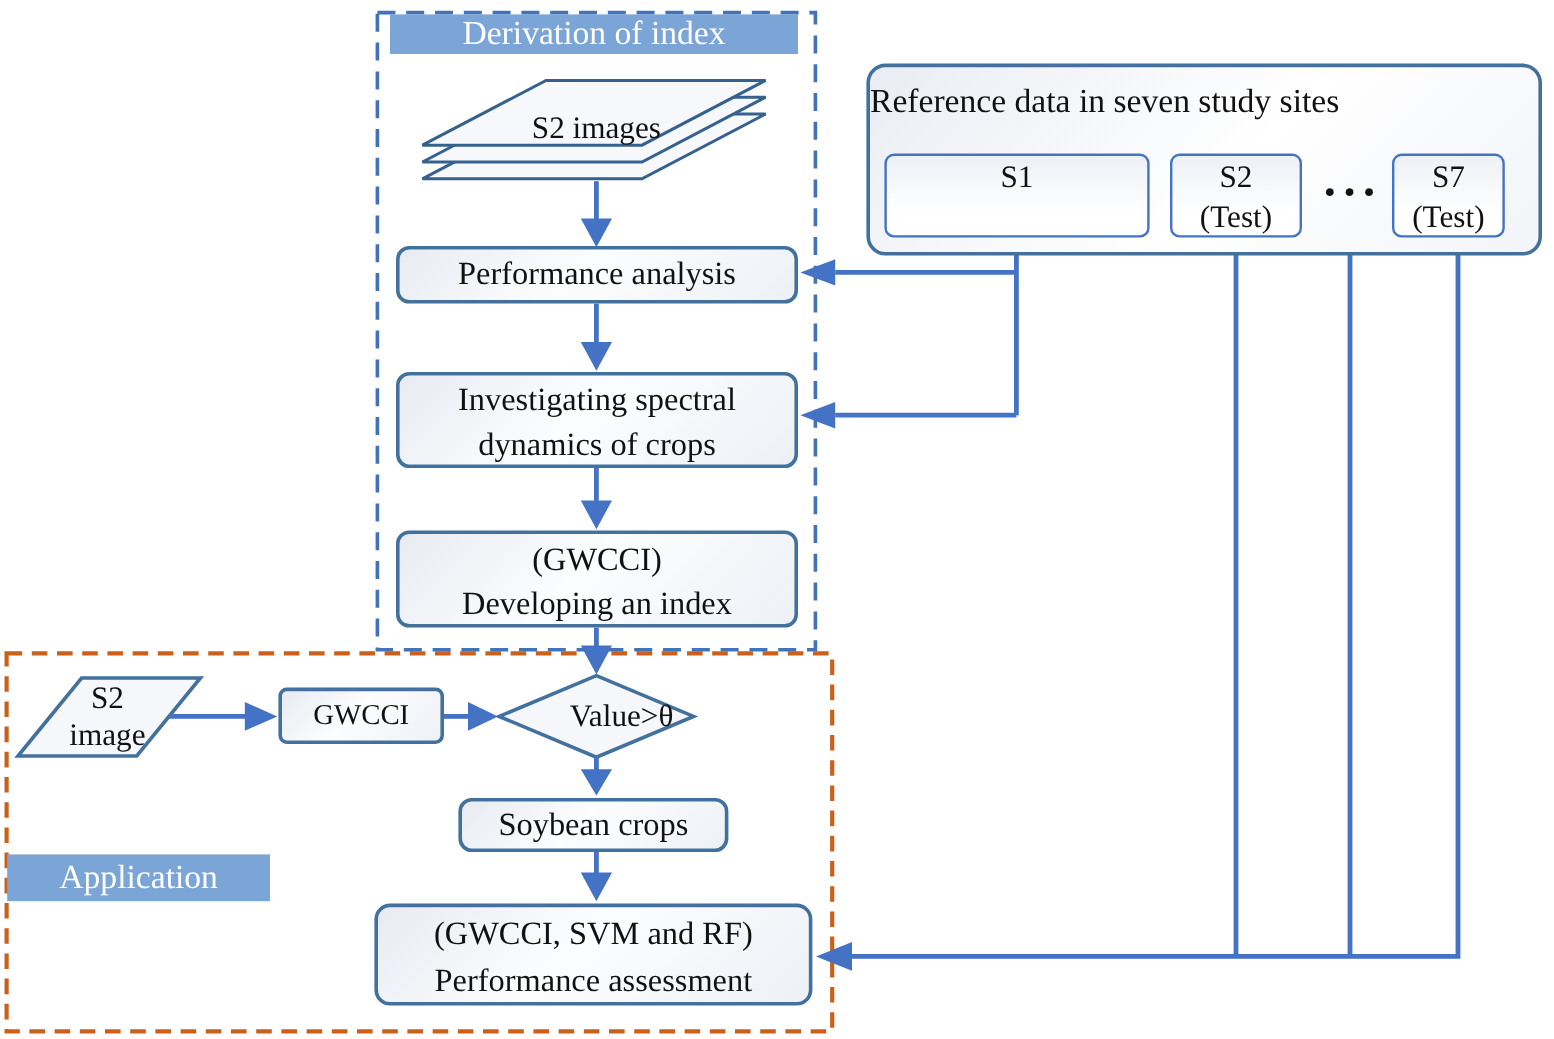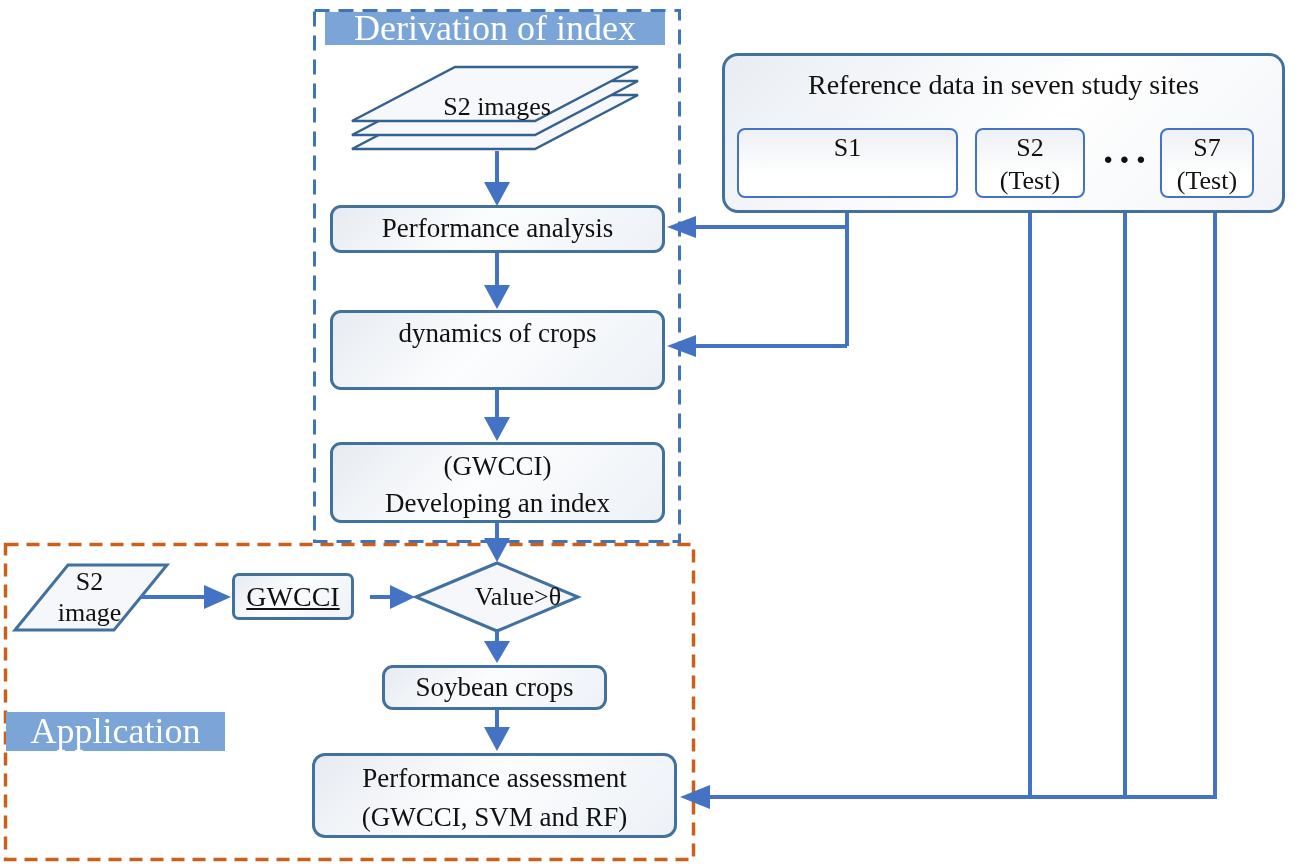--- a/index.html
+++ b/index.html
@@ -14,37 +14,37 @@
   html,body{margin:0;padding:0;}
   body{
     width:1295px;height:866px;position:relative;background:#ffffff;
     font-family:"Liberation Serif","DejaVu Serif",serif;color:var(--text-black);
     overflow:hidden;
   }
   svg.layer{position:absolute;left:0;top:0;z-index:1;}
   .abs{position:absolute;z-index:2;box-sizing:border-box;}
   .titlebar{
     background:var(--title-bar-blue);color:var(--title-text-white);
-    text-align:center;font-size:36px;
+    text-align:center;font-size:28px;
   }
   .procbox{
     border:3px solid var(--box-border-blue);border-radius:11px;
     background:linear-gradient(135deg,#e7ebf1 0%,#fcfdfe 45%,#edf1f6 100%);
     text-align:center;font-size:27px;color:var(--text-black);
   }
   .refouter{
     border:3px solid var(--box-border-blue);border-radius:16px;
     background:linear-gradient(135deg,#e9edf3 0%,#ffffff 55%,#f2f4f8 100%);
   }
   .refinner{
     border:2.5px solid var(--accent-blue);border-radius:8px;
     background:linear-gradient(180deg,#edf0f5 0%,#ffffff 70%);
     text-align:center;font-size:26px;line-height:33px;padding-top:1px;
   }
-  .reftitle{text-align:center;font-size:28px;margin-top:13px;}
+  .reftitle{font-size:28px;margin-top:13px;}
   .dots{font-size:40px;font-weight:bold;text-align:center;line-height:64px;letter-spacing:3px;}
   .freelabel{text-align:center;color:var(--text-black);}
   .connector{stroke:var(--accent-blue);stroke-width:4;fill:none;}
   .arrowhead{fill:var(--accent-blue);stroke:none;}
   .shape{fill:#f5f7fa;stroke:var(--box-border-blue);stroke-width:3;}
   .sheet{fill:#f6f8fb;stroke:#35618E;stroke-width:2.5;}
   .dashed-blue{fill:none;stroke:var(--dashed-blue);stroke-width:3;stroke-dasharray:15 9;}
   .dashed-orange{fill:none;stroke:var(--dashed-orange);stroke-width:3.5;stroke-dasharray:13 8;}
 </style>
 </head>
@@ -122,20 +122,21 @@
   </g>
 </svg>
 
 <div class="abs titlebar" style="left:325px;top:12px;width:340px;height:33px;line-height:33px;">Derivation of index</div>
 
 <div class="abs freelabel" style="left:397px;top:92px;width:200px;font-size:26px;font-family:Liberation Serif, serif;">S2 images</div>
 
 <div class="abs procbox" style="left:330px;top:205px;width:335px;height:48px;line-height:41px;">Performance analysis</div>
 
 <div class="abs procbox" style="left:330px;top:310px;width:335px;height:80px;padding-top:2px;line-height:37px;">
+  <div>Investigating spectral</div>
   <div>dynamics of crops</div>
 </div>
 
 <div class="abs procbox" style="left:330px;top:442px;width:335px;height:81px;padding-top:3px;line-height:37px;">
   <div>(GWCCI)</div>
   <div>Developing an index</div>
 </div>
 
 <div class="abs refouter" style="left:722px;top:53px;width:563px;height:160px;">
   <div class="reftitle">Reference data in seven study sites</div>
@@ -155,24 +156,24 @@
 <div class="abs refinner" style="left:1160px;top:128px;width:94px;height:70px;">
   <div>S7</div>
   <div>(Test)</div>
 </div>
 
 <div class="abs freelabel" style="left:32px;top:566px;width:115px;font-size:26px;line-height:31px;">
   <div>S2</div>
   <div>image</div>
 </div>
 
-<div class="abs procbox" style="left:232px;top:573px;width:122px;height:47px;line-height:41px;border-radius:7px;font-size:28px;text-decoration:underline;">GWCCI</div>
+<div class="abs procbox" style="left:232px;top:573px;width:138px;height:47px;line-height:41px;border-radius:7px;font-size:24px;">GWCCI</div>
 
 <div class="abs freelabel" style="left:448px;top:582px;width:140px;font-size:26px;">Value&gt;θ</div>
 
 <div class="abs procbox" style="left:382px;top:665px;width:225px;height:45px;line-height:39px;">Soybean crops</div>
 
 <div class="abs titlebar" style="left:6px;top:712px;width:219px;height:39px;line-height:39px;">Application</div>
 
 <div class="abs procbox" style="left:312px;top:753px;width:365px;height:85px;padding-top:3px;line-height:39px;border-radius:13px;">
+  <div>(GWCCI, SVM and RF)</div>
   <div>Performance assessment</div>
-  <div>(GWCCI, SVM and RF)</div>
 </div>
 
 </body></html>

